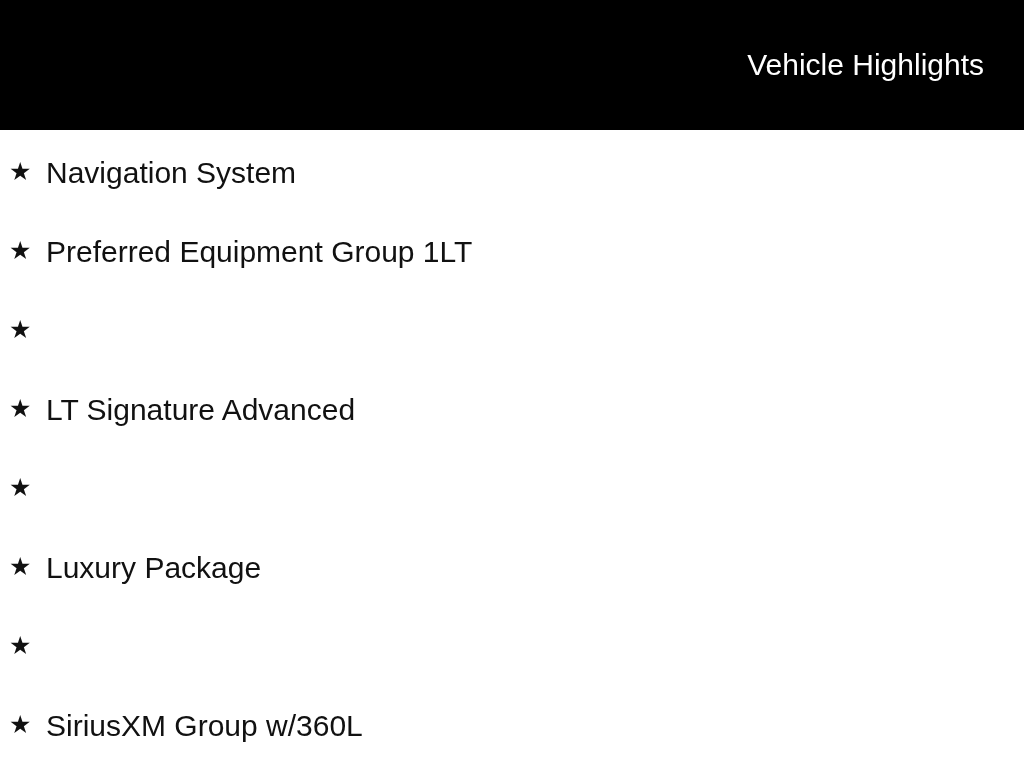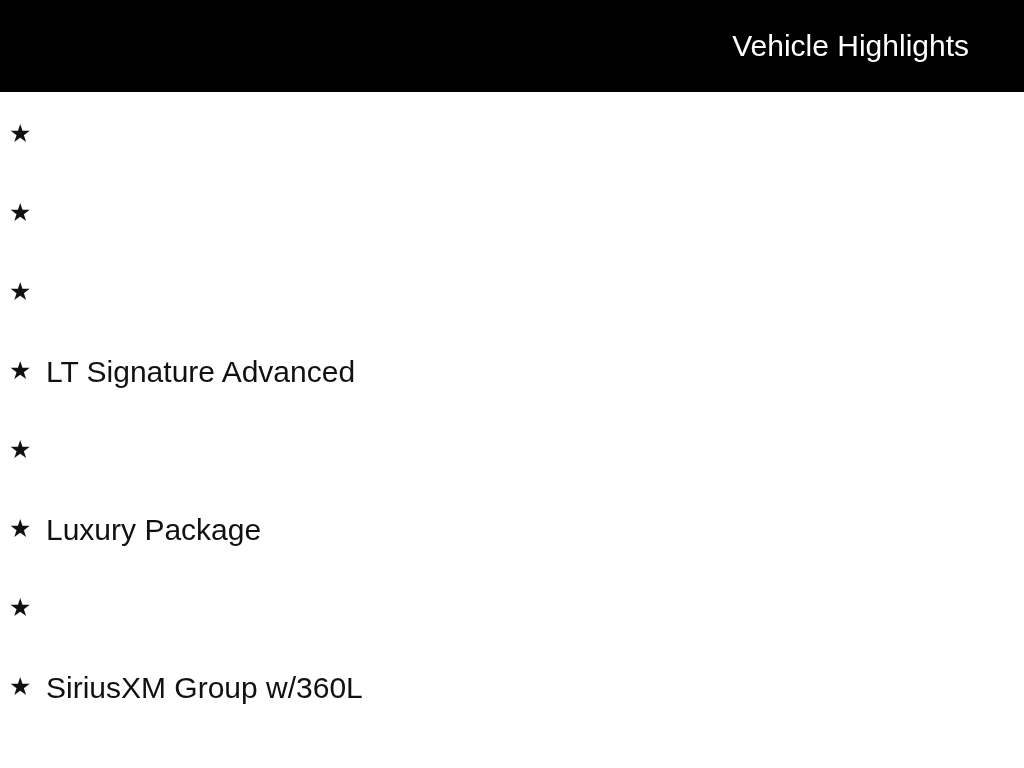--- a/index.html
+++ b/index.html
@@ -6,27 +6,27 @@
     margin: 0;
     padding: 0;
     width: 1024px;
     height: 768px;
     background: #ffffff;
     font-family: "Liberation Sans", sans-serif;
     overflow: hidden;
   }
   .header-bar {
     width: 1024px;
-    height: 92px;
+    height: 130px;
     background: #000000;
     display: flex;
     align-items: center;
     justify-content: flex-end;
     box-sizing: border-box;
-    padding-right: 55px;
+    padding-right: 40px;
   }
   .header-title {
     color: #ffffff;
     font-size: 30px;
     line-height: 1;
     white-space: nowrap;
   }
   .highlights-list {
     list-style: none;
     margin: 0;
@@ -56,23 +56,25 @@
 </head>
 <body>
 
 <header class="header-bar">
   <span class="header-title">Vehicle Highlights</span>
 </header>
 
 <ul class="highlights-list">
   <li class="highlight-item">
     <span class="star-icon">★</span>
+    <span class="highlight-label">Navigation System</span>
   </li>
   <li class="highlight-item">
     <span class="star-icon">★</span>
+    <span class="highlight-label">Preferred Equipment Group 1LT</span>
   </li>
   <li class="highlight-item">
     <span class="star-icon">★</span>
   </li>
   <li class="highlight-item">
     <span class="star-icon">★</span>
     <span class="highlight-label">LT Signature Advanced</span>
   </li>
   <li class="highlight-item">
     <span class="star-icon">★</span>

